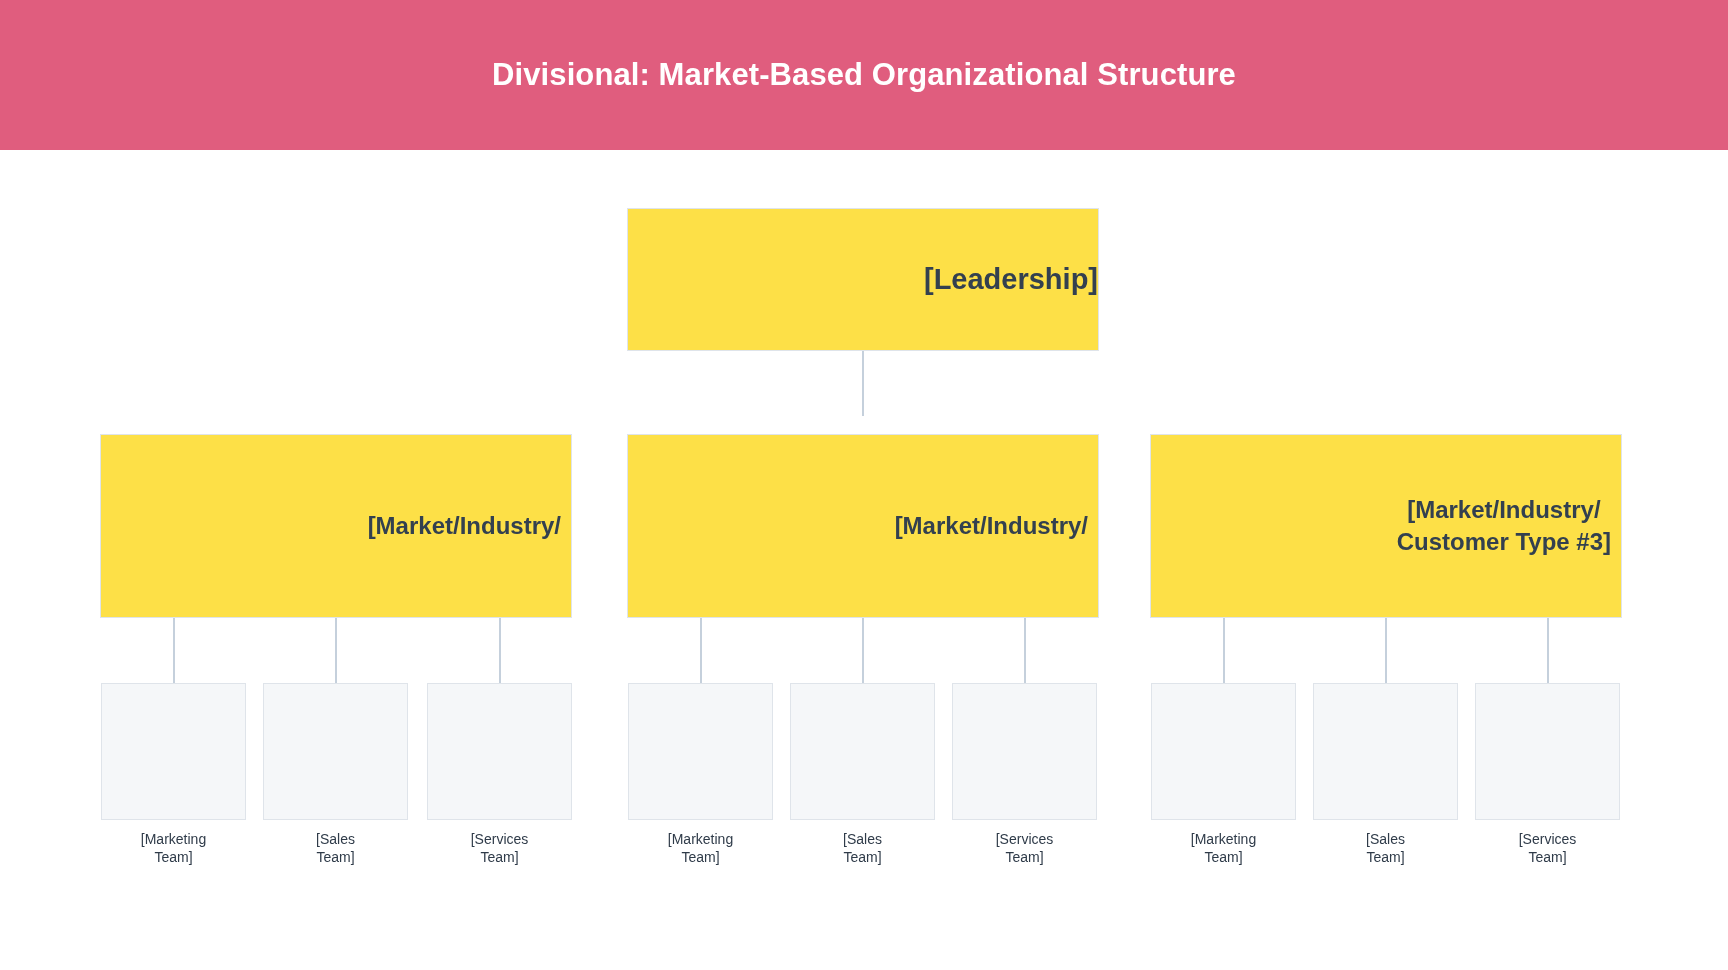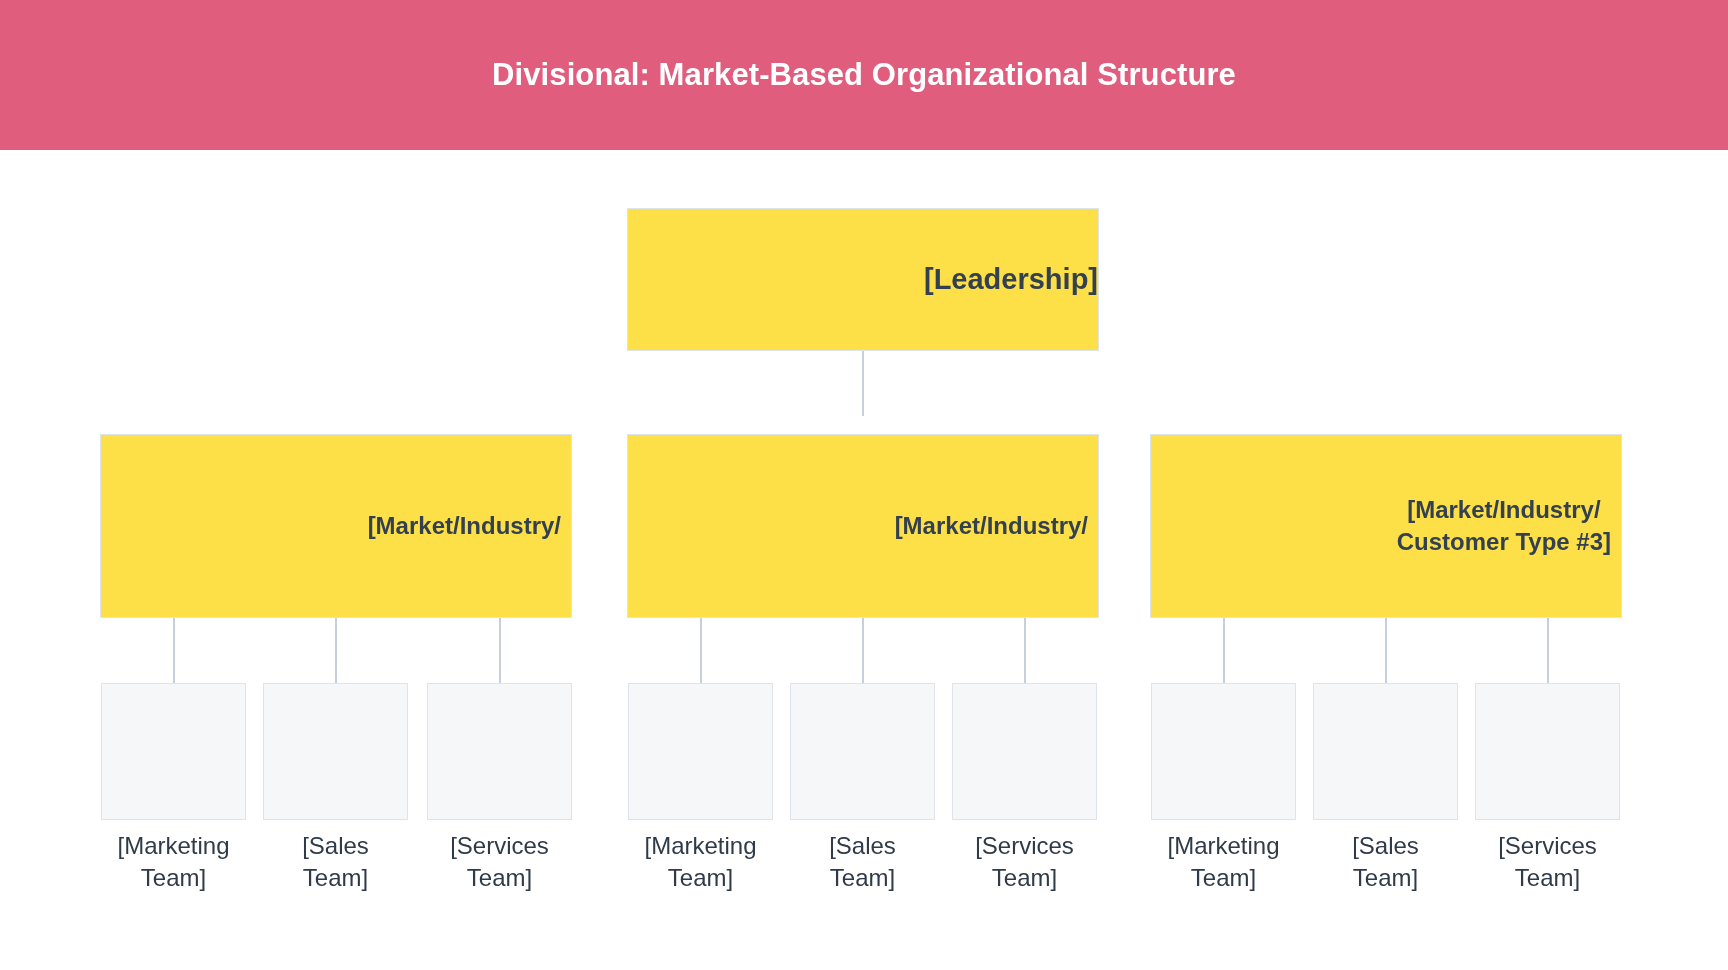--- a/index.html
+++ b/index.html
@@ -116,21 +116,21 @@
     height: 137px;
     background: #f5f7f9;
     border: 1px solid #dfe4ea;
   }
 
   .leaf-caption {
     position: absolute;
     top: 680px;
     width: 145px;
     text-align: center;
-    font-size: 24px;
+    font-size: 14px;
     color: #2f3b49;
     line-height: 1.32;
   }
 
   .leaf-caption .cap-l2 { display: block; }
 </style>
 </head>
 <body>
 
 <div id="page">

